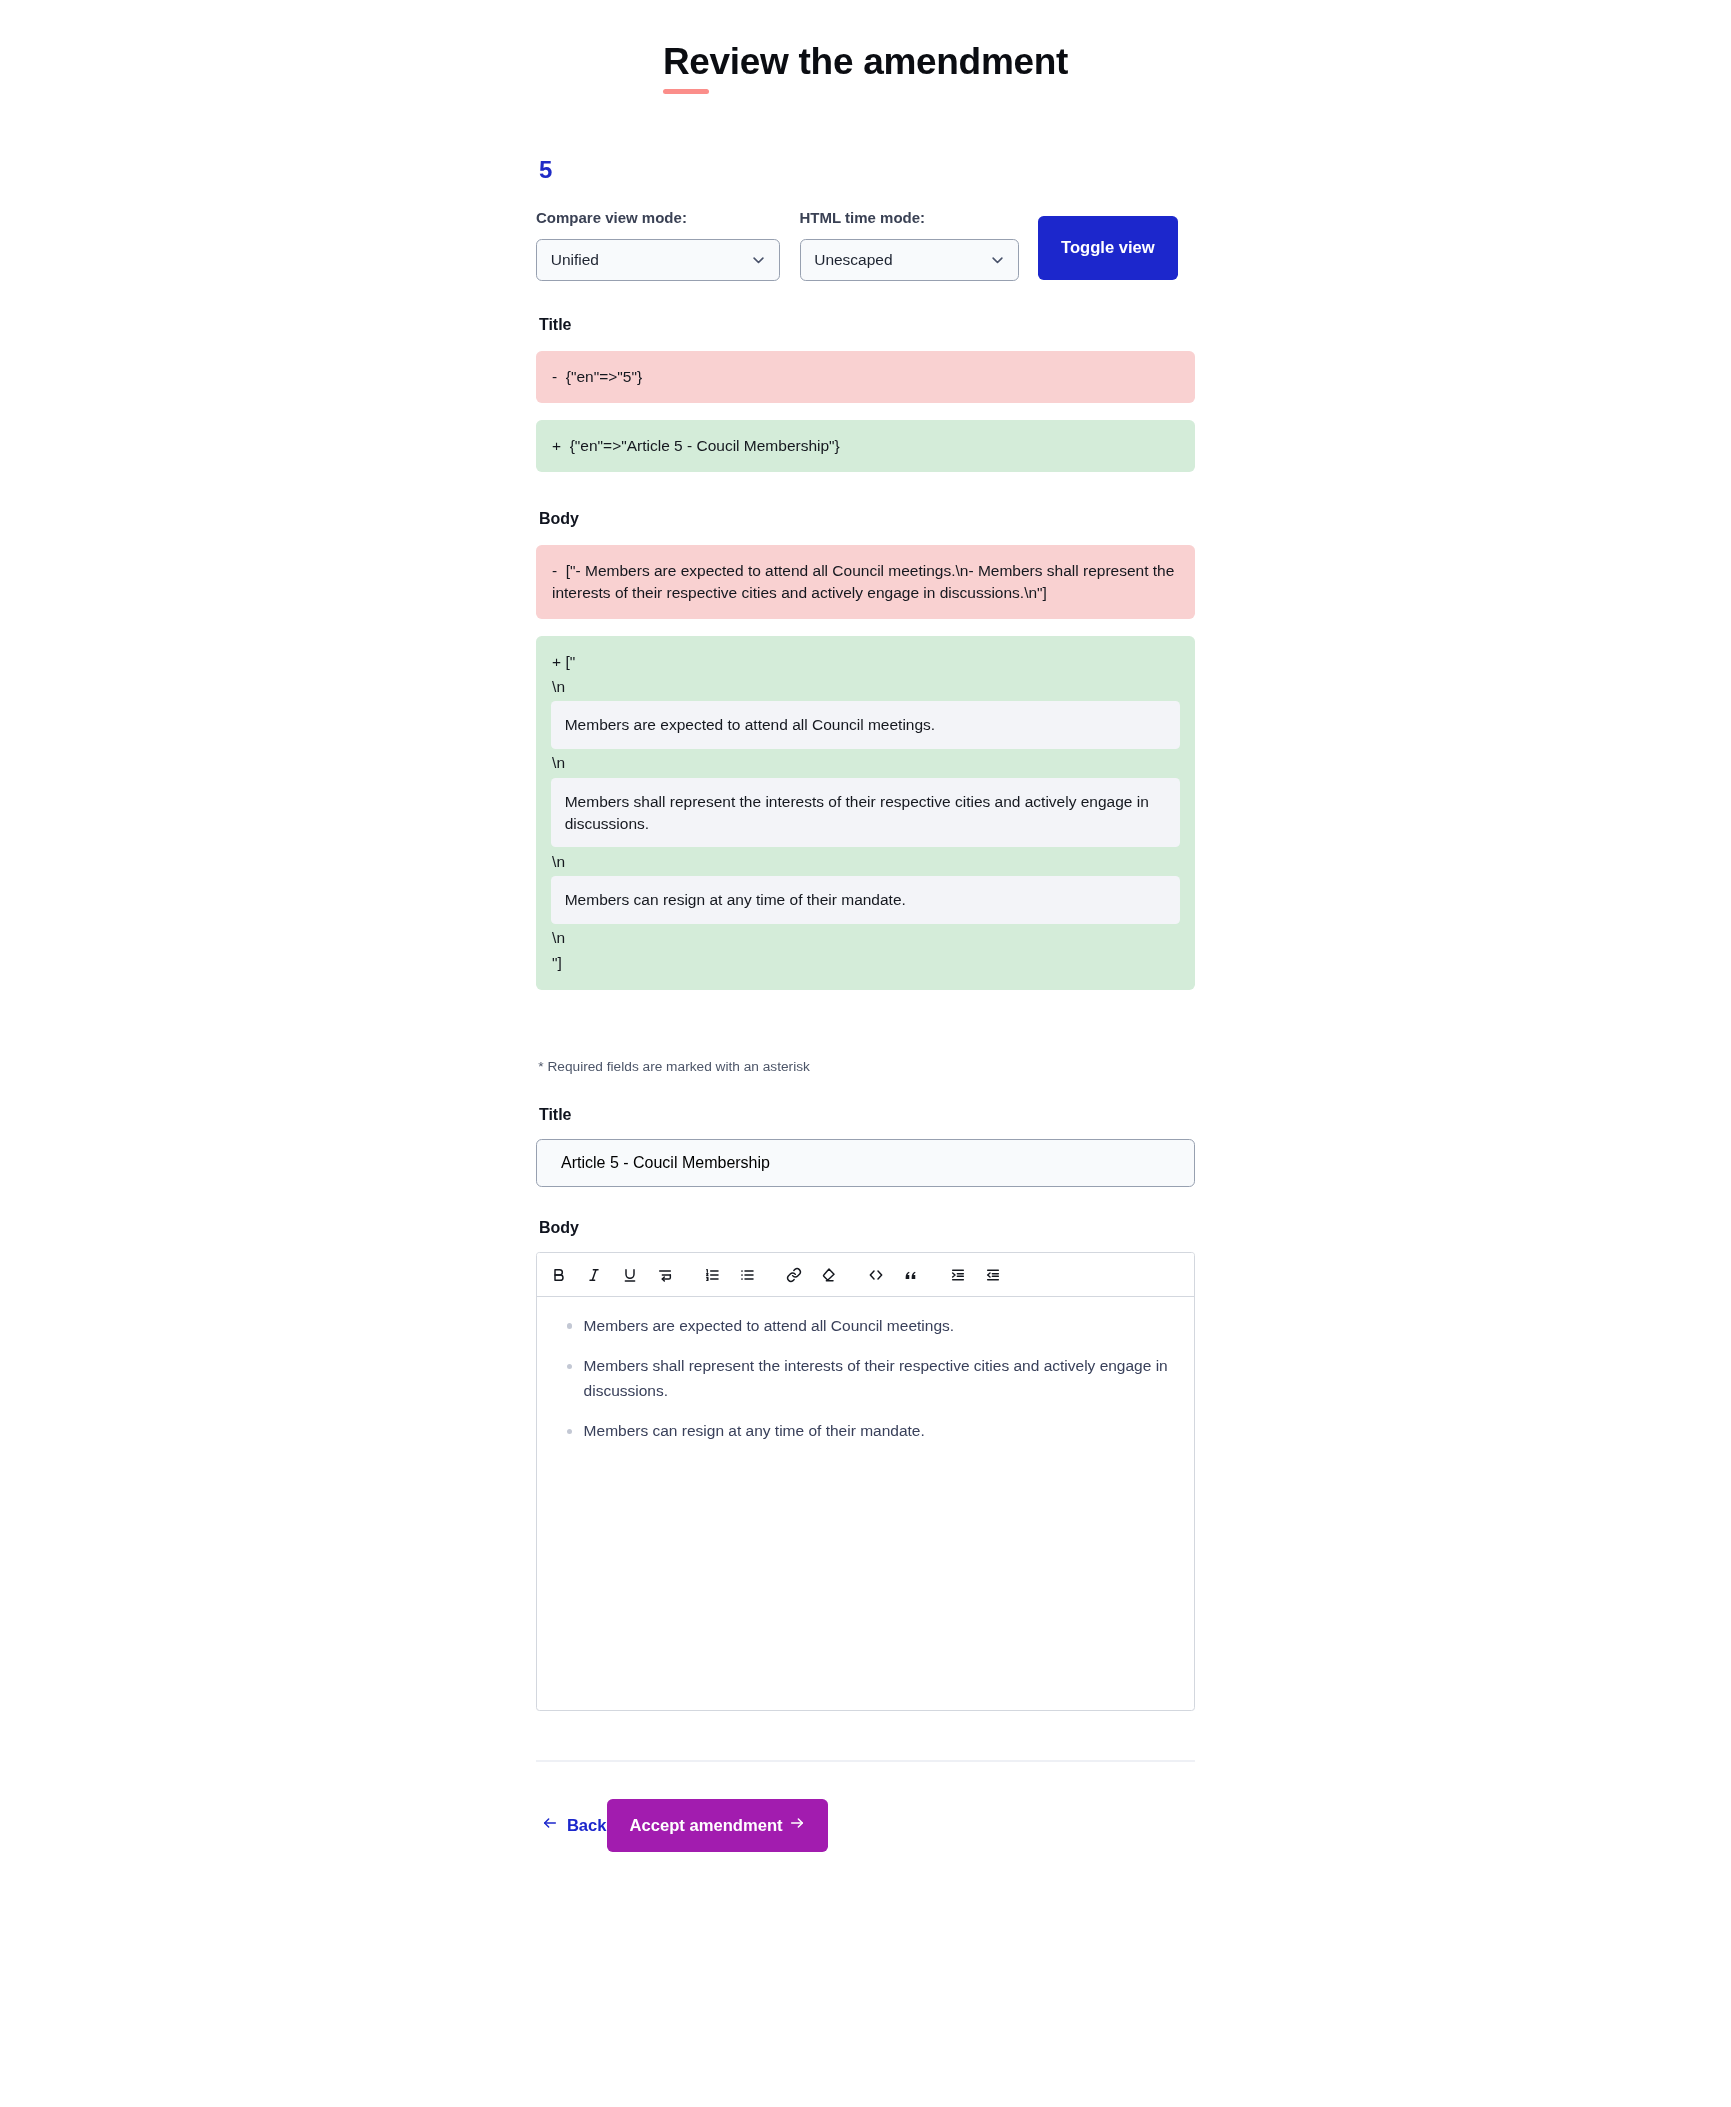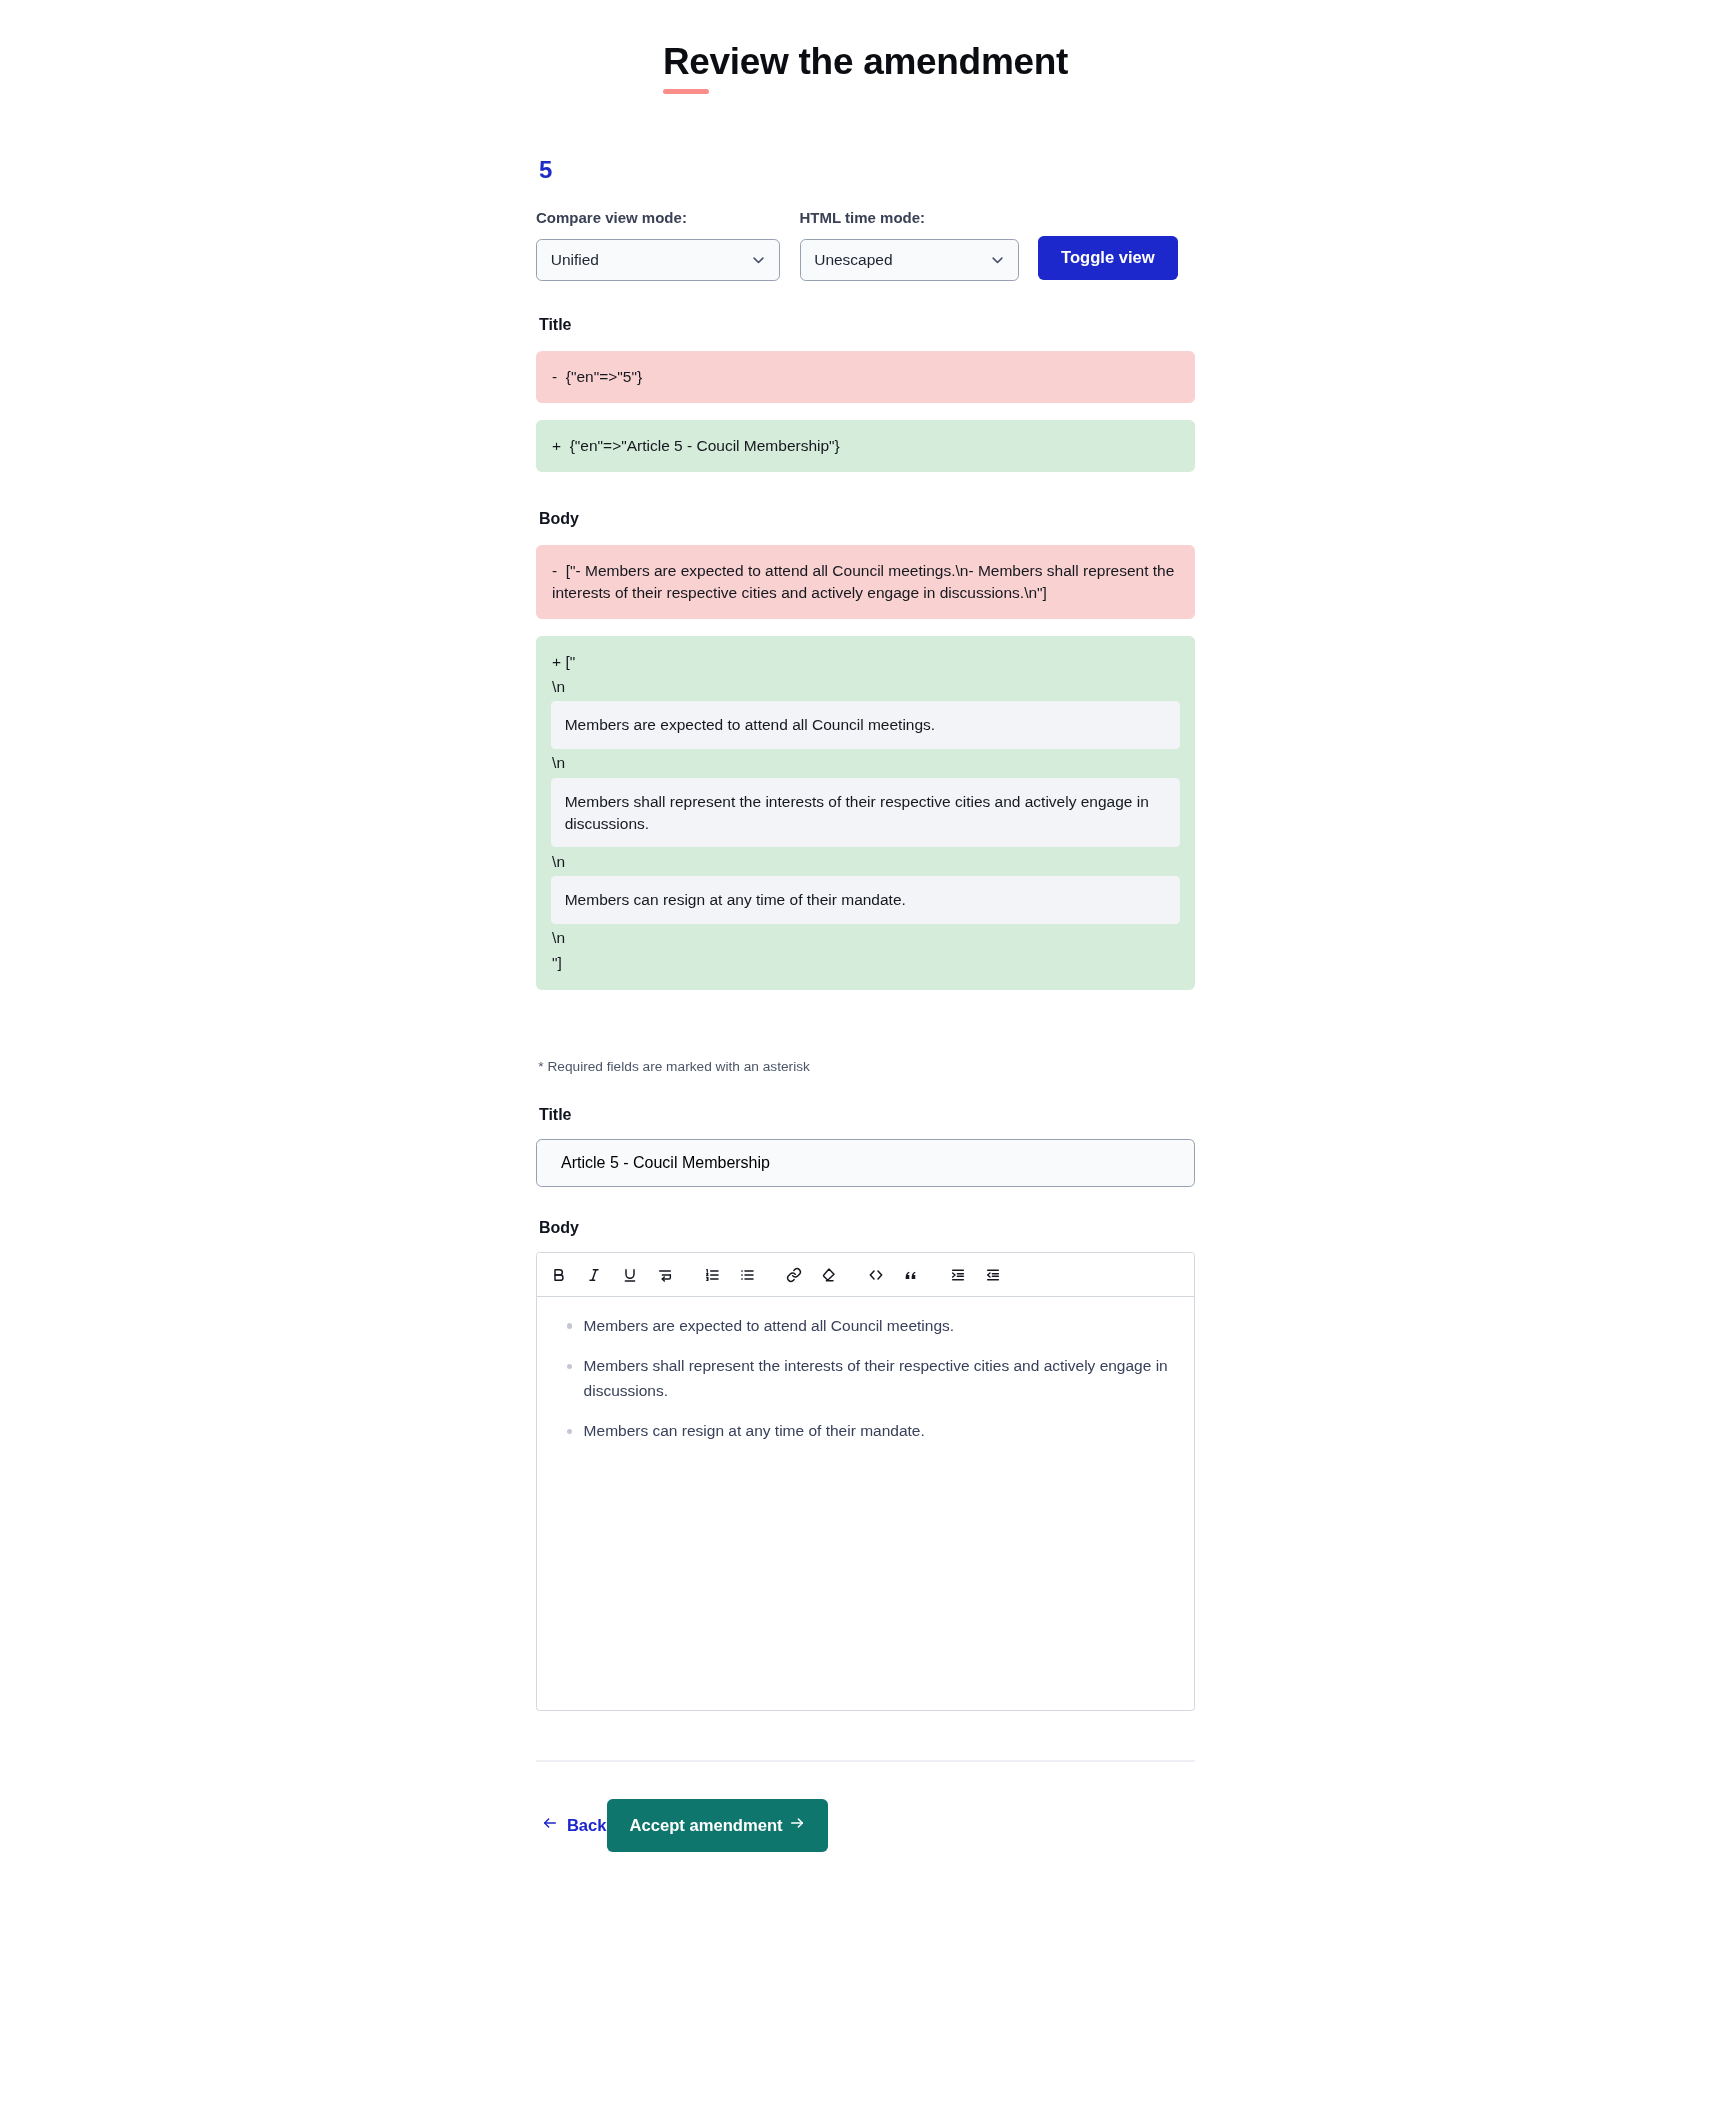--- a/index.html
+++ b/index.html
@@ -98,21 +98,21 @@
 
   .btn-primary {
     background: #1c27cc;
     color: #ffffff;
     border: none;
     border-radius: 5.7px;
     font-family: inherit;
     font-size: 16.6px;
     font-weight: 700;
     padding: 0 23px;
-    height: 44px;
+    height: 64px;
     cursor: pointer;
     white-space: nowrap;
     margin-bottom: 1.1px;
   }
 
   
   .section-label {
     font-size: 16px;
     font-weight: 700;
     color: #10141f;
@@ -246,21 +246,21 @@
     color: #1c27cc;
     font-size: 16.6px;
     font-weight: 700;
     text-decoration: none;
     cursor: pointer;
     background: none; border: none;
     font-family: inherit;
     padding: 0 0 0 5.7px;
   }
   .btn-accept {
-    background: #0f766e;
+    background: #a21caf;
     color: #fff;
     border: none;
     border-radius: 5.7px;
     font-family: inherit;
     font-size: 16.6px;
     font-weight: 700;
     height: 53px;
     padding: 0 23px;
     display: inline-flex;
     align-items: center;

